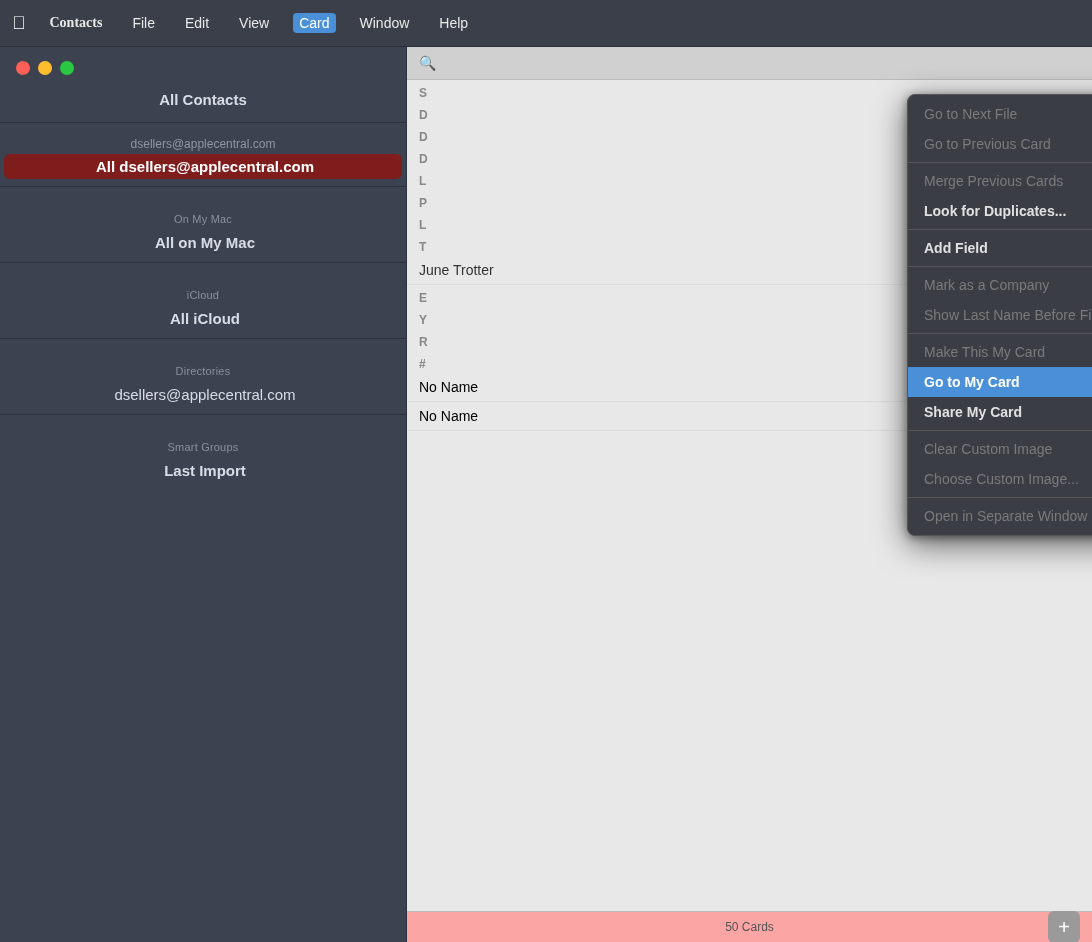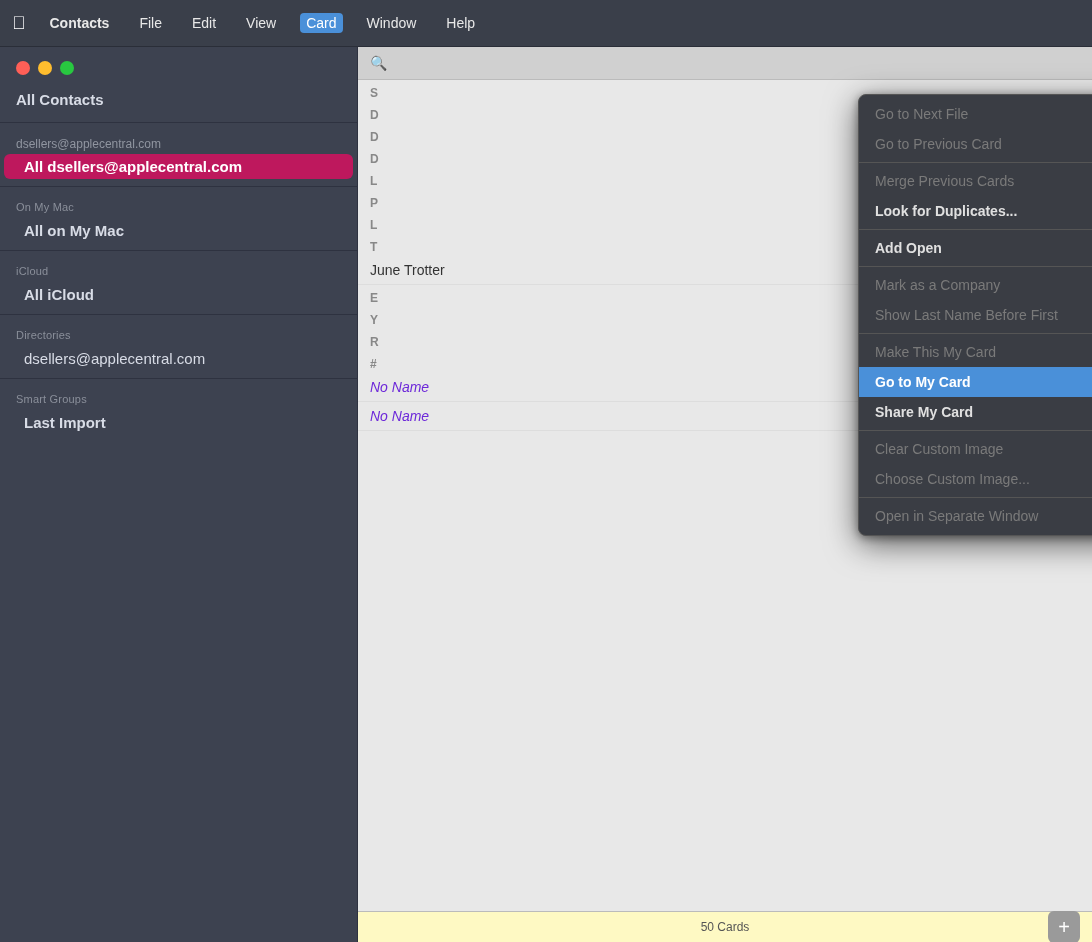--- a/index.html
+++ b/index.html
@@ -35,35 +35,37 @@
       border-radius: 4px;
     }
     .menubar-item.active {
       background: #4a90d9;
       color: #fff;
       font-weight: 500;
       text-align: center;
     }
     .menubar-item.bold {
       font-weight: 600;
+      font-family: Liberation Serif, serif;
     }
 
     
     .main-layout {
       display: flex;
       height: calc(942px - 47px);
     }
 
     
     .sidebar {
-      width: 358px;
+      width: 407px;
       background: #3d4250;
       display: flex;
       flex-direction: column;
       border-right: 1px solid #2e3240;
+      text-align: center;
     }
 
     
     .traffic-lights {
       display: flex;
       align-items: center;
       gap: 8px;
       padding: 14px 16px 10px;
     }
     .traffic-light {
@@ -76,31 +78,32 @@
     .tl-green { background: #28c840; }
 
     .sidebar-section {
       padding: 8px 16px 4px;
     }
     .sidebar-section-label {
       font-size: 11px;
       color: #8a8f9a;
       font-weight: 400;
       letter-spacing: 0.2px;
+      margin-top: 12px;
     }
     .sidebar-item {
       padding: 4px 16px 4px 20px;
       font-size: 15px;
       color: #d8dce6;
       cursor: pointer;
       border-radius: 6px;
       margin: 1px 4px;
     }
     .sidebar-item.selected {
-      background: #be185d;
+      background: #7f1d1d;
       color: #fff;
     }
     .sidebar-item.bold {
       font-weight: 600;
     }
     .sidebar-account-label {
       font-size: 12px;
       color: #9095a0;
       padding: 8px 16px 2px;
     }
@@ -150,30 +153,29 @@
       padding: 6px 12px 2px;
       background: #e8e8e8;
     }
     .contact-name {
       padding: 6px 12px;
       font-size: 14px;
       color: #333;
       border-bottom: 1px solid #ddd;
     }
     .contact-name.italic {
-      font-style: italic;
-      color: #6d28d9;
+      color: #000000;
     }
 
     .bottom-bar {
       display: flex;
       align-items: center;
       justify-content: center;
       padding: 8px;
-      background: #fef9c3;
+      background: #fca5a5;
       border-top: 1px solid #bbb;
       position: relative;
     }
     .cards-count {
       font-size: 12px;
       color: #555;
     }
     .add-button {
       position: absolute;
       right: 12px;
@@ -344,21 +346,21 @@
       </div>
 
       <div class="menu-item bold">
         <span>Look for Duplicates...</span>
         <span class="menu-shortcut"></span>
       </div>
 
       <div class="menu-separator"></div>
 
       <div class="menu-item bold">
-        <span>Add Open</span>
+        <span>Add Field</span>
 
       </div>
 
       <div class="menu-separator"></div>
 
       <div class="menu-item disabled">
         <span>Mark as a Company</span>
 
       </div>
 

